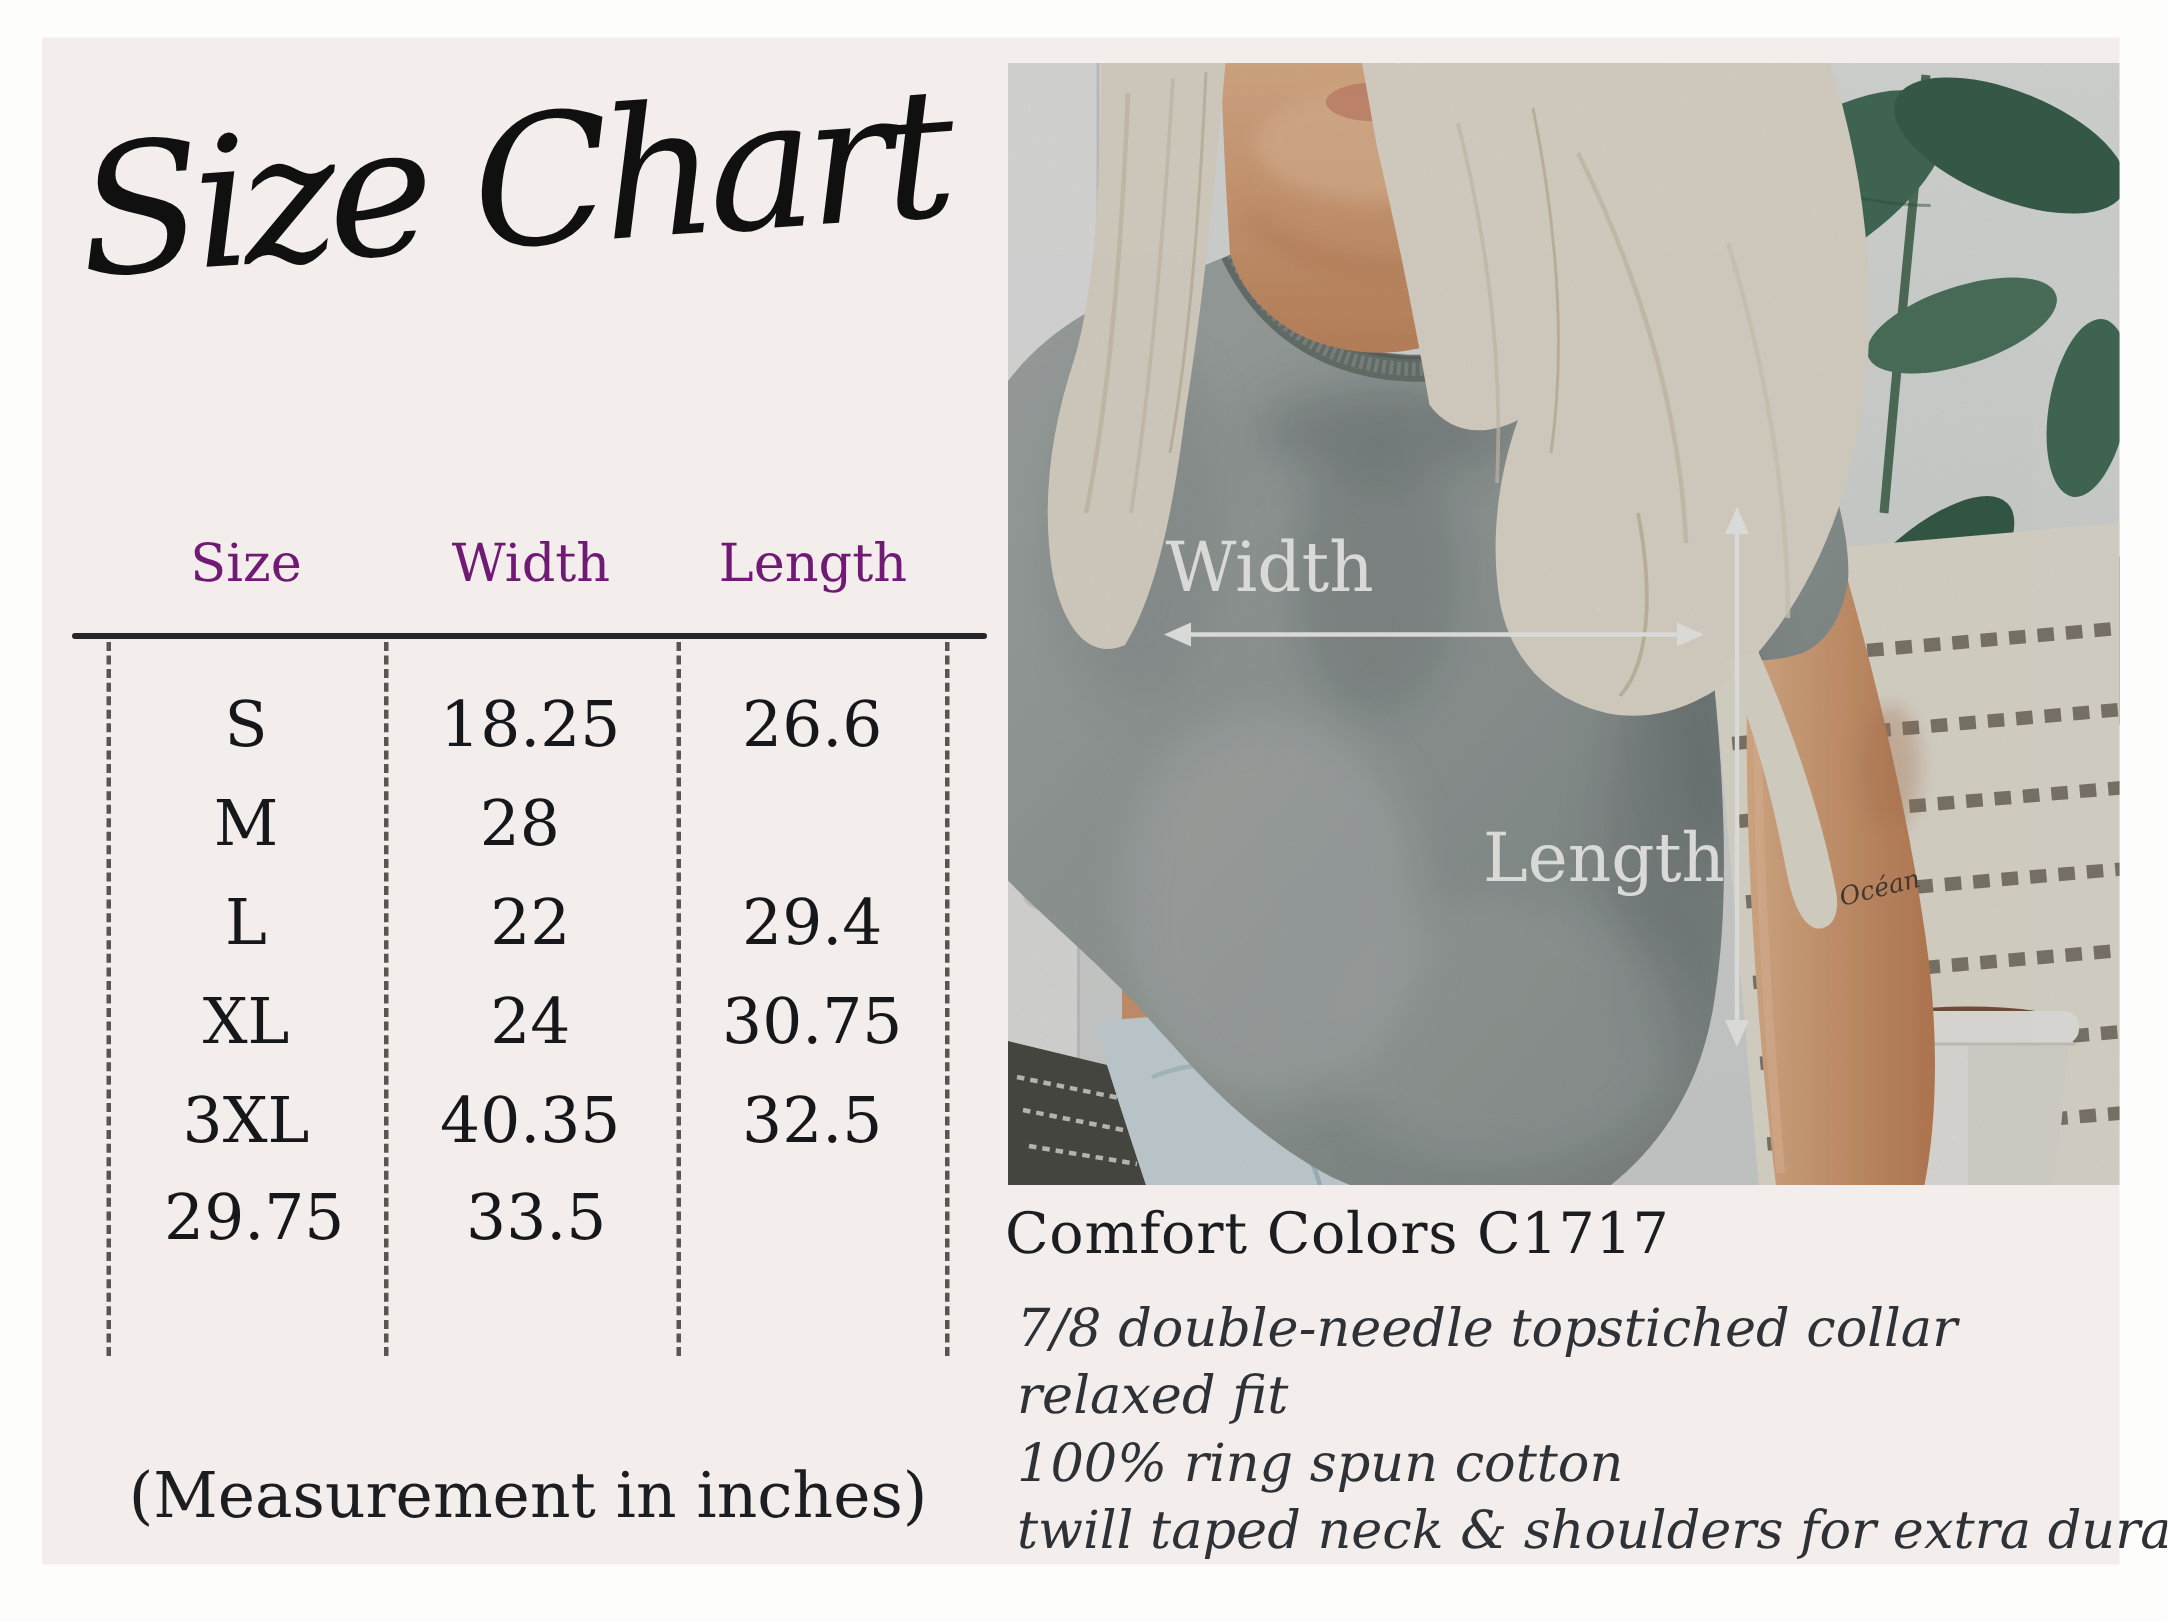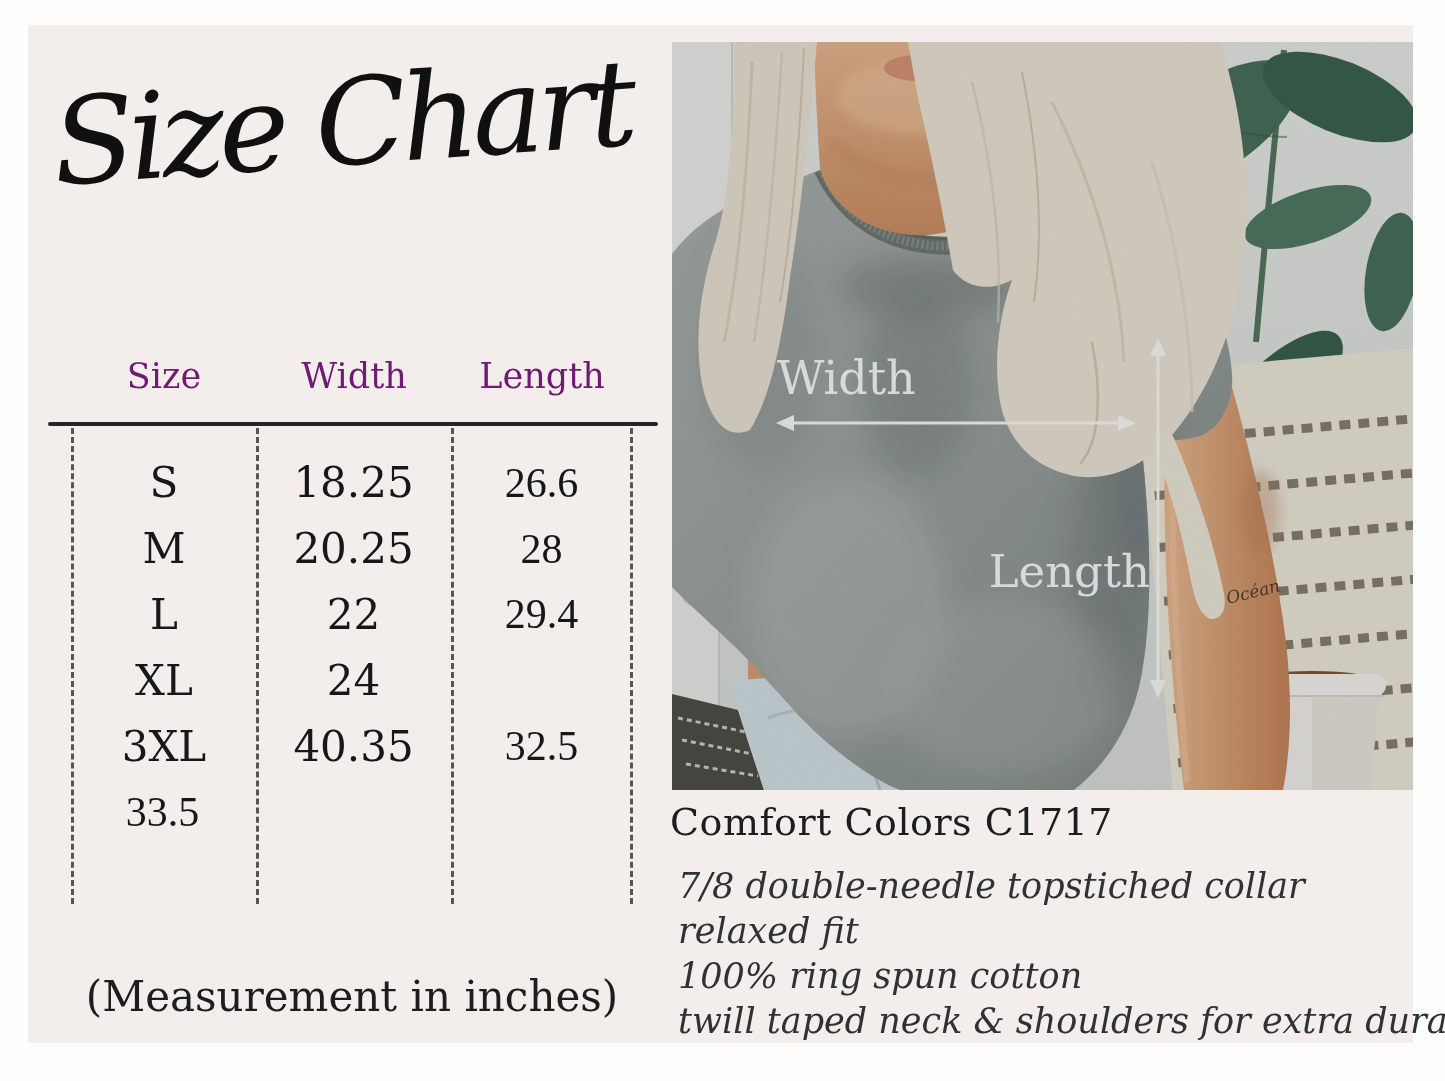--- a/index.html
+++ b/index.html
@@ -9,21 +9,21 @@
   .title{position:absolute;left:48px;top:74px;width:640px;color:#101010;
          font:italic 120px "DejaVu Serif",serif;letter-spacing:-6px;
          transform:rotate(-4deg);transform-origin:left top;white-space:nowrap;}
   .thead-cell{position:absolute;top:356px;transform:translateX(-50%);
               font-size:35px;color:#701a75;white-space:nowrap;}
   .hline{position:absolute;left:48px;top:422px;width:610px;height:4px;background:#26262a;border-radius:2px;}
   .vline{position:absolute;top:428px;height:476px;width:0;border-left:3px dashed rgba(45,44,38,.78);}
   .trows{position:absolute;left:72px;top:450px;width:560px;}
   .trow{display:flex;height:65.8px;align-items:center;}
   .tcell{display:block;text-align:center;font-size:42px;color:#16171a;}
-  .tcell.c0{width:184px;}.tcell.c1{width:195px;}.tcell.c2{width:181px;font-family:Liberation Serif, serif;}
+  .tcell.c0{width:184px;}.tcell.c1{width:195px;}.tcell.c2{width:181px;}
   .note{position:absolute;left:72px;top:972px;width:560px;text-align:center;
         font-size:42px;color:#1c1d20;}
   .photo{position:absolute;left:672px;top:42px;width:741px;height:748px;display:block;}
   .prod-head{position:absolute;left:670px;top:800px;font-size:38px;letter-spacing:.5px;
              color:#1b1d20;white-space:nowrap;}
   .features{position:absolute;left:678px;top:864px;}
   .feature{font:italic 35px "DejaVu Serif",serif;color:#2e3237;line-height:45px;white-space:nowrap;}
 </style>
 </head>
 <body>
@@ -43,38 +43,39 @@
     <div class="vline" style="left:451px"></div>
     <div class="vline" style="left:630px"></div>
     <div class="trows">
         <div class="trow">
           <span class="tcell c0">S</span>
           <span class="tcell c1">18.25</span>
           <span class="tcell c2">26.6</span>
         </div>
         <div class="trow">
           <span class="tcell c0">M</span>
-          <span class="tcell c1">20.25</span>
           <span class="tcell c2">28</span>
         </div>
         <div class="trow">
           <span class="tcell c0">L</span>
           <span class="tcell c1">22</span>
           <span class="tcell c2">29.4</span>
         </div>
         <div class="trow">
           <span class="tcell c0">XL</span>
           <span class="tcell c1">24</span>
+          <span class="tcell c2">30.75</span>
         </div>
         <div class="trow">
           <span class="tcell c0">3XL</span>
           <span class="tcell c1">40.35</span>
           <span class="tcell c2">32.5</span>
         </div>
         <div class="trow">
+          <span class="tcell c1">29.75</span>
           <span class="tcell c2">33.5</span>
         </div>
       </div>
     <div class="note">(Measurement in inches)</div>
   </div>
 
   <svg class="photo" viewBox="0 0 741 748">
     <defs>
       <linearGradient id="wallG" x1="0" y1="0" x2="0" y2="1">
         <stop offset="0" stop-color="#e8ebe9"></stop>

